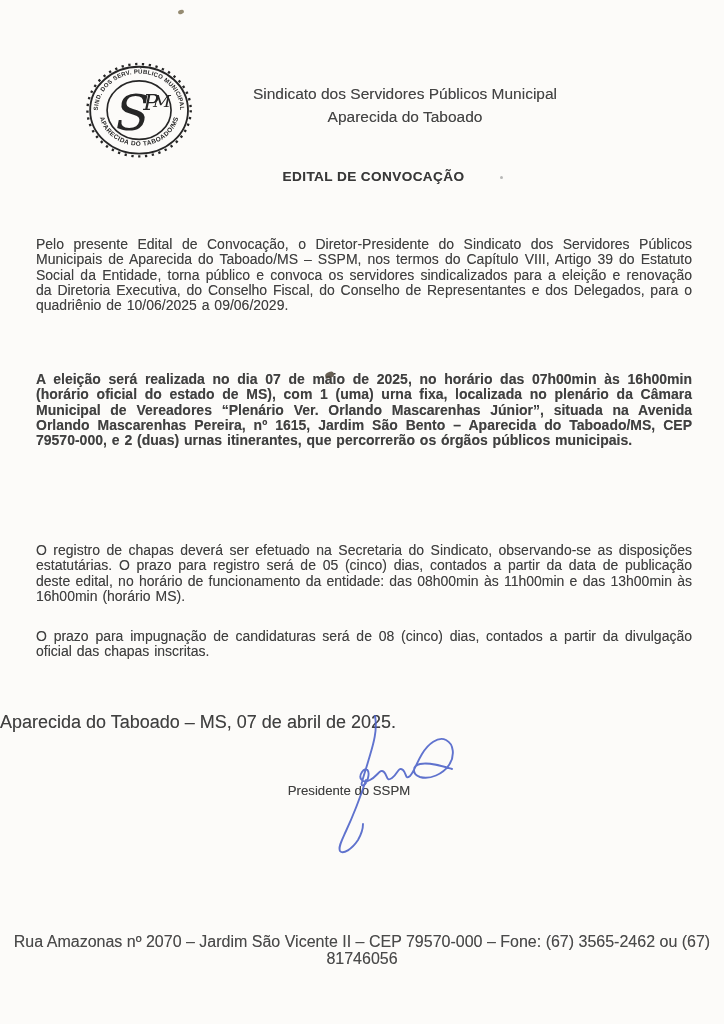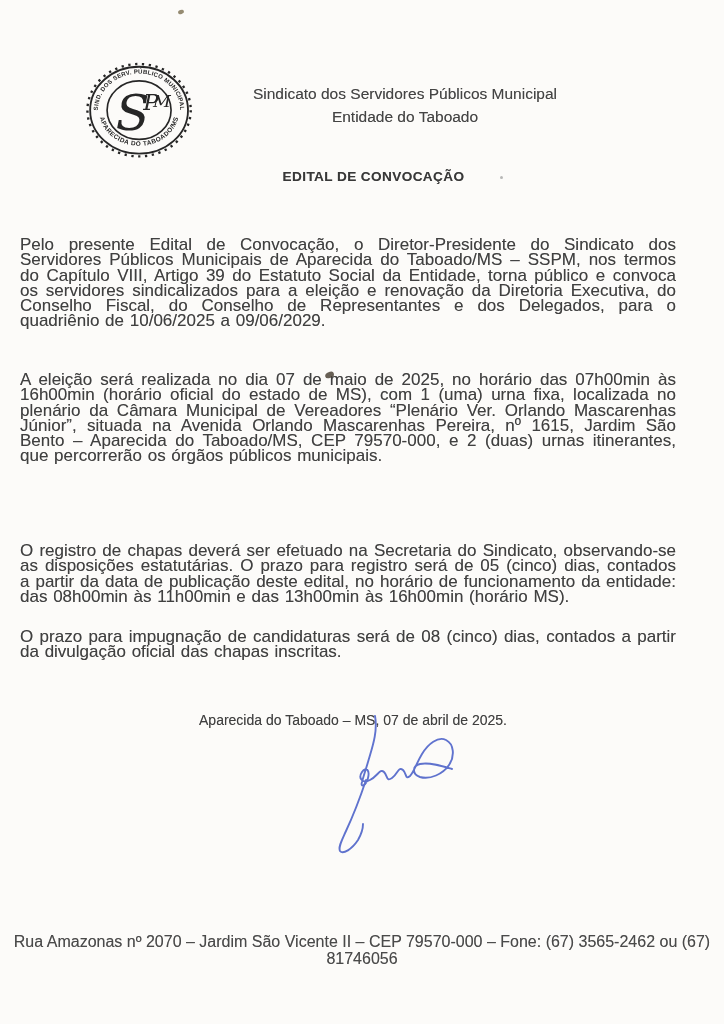--- a/index.html
+++ b/index.html
@@ -18,32 +18,32 @@
   .org-header{
     position:absolute; left:90px; right:4px; top:82px;
     text-align:center; font-size:15.5px; line-height:23px; color:#444;
   }
   .doc-title{
     position:absolute; left:0; right:20px; top:169px;
     text-align:center; font-weight:bold; font-size:13.6px;
     letter-spacing:.4px; color:#383838;margin-left:43px;
   }
   .para{
-    position:absolute; left:20px; width:656px;
-    font-size:17px; line-height:15.3px;
+    position:absolute; left:36px; width:656px;
+    font-size:14px; line-height:15.3px;
     text-align:justify; word-spacing:1px; margin:0; color:#404040;
   }
   .p1{ top:237px; }
-  .p2{ top:372px; }
+  .p2{ top:372px;font-weight:bold; }
   .p3{ top:507px;margin-top:36px; }
   .p4{ top:629px; }
 
   .dateline{
     position:absolute; left:0; right:18px; top:712px;
-    text-align:center; font-size:14px; color:#404040;
+    text-align:left; font-size:18px; color:#404040;
   }
   .signer{
     position:absolute; left:0; right:26px; top:782px;
     text-align:center; font-size:13.2px; line-height:17.5px; color:#404040;
   }
   .signature-svg{
     position:absolute; left:0; top:0; width:724px; height:1024px;
     pointer-events:none;
   }
   .footer{
@@ -84,33 +84,34 @@
         <textPath href="#sealBottomArc" startOffset="50%">APARECIDA DO TABOADO/MS</textPath>
       </text>
       <text class="mono" x="62" y="80" font-size="54" text-anchor="middle">S</text>
       <text class="mono" x="82" y="58" font-size="25" text-anchor="middle">P</text>
       <text class="mono" x="94" y="55" font-size="19" text-anchor="middle">M</text>
     </g>
   </svg>
 
   <div class="org-header doc-text">
     <div>Sindicato dos Servidores Públicos Municipal</div>
-    <div>Entidade do Taboado</div>
+    <div>Aparecida do Taboado</div>
   </div>
 
   <div class="doc-title doc-text">EDITAL DE CONVOCAÇÃO</div>
 
   <p class="para p1 doc-text">Pelo presente Edital de Convocação, o Diretor-Presidente do Sindicato dos Servidores Públicos Municipais de Aparecida do Taboado/MS – SSPM, nos termos do Capítulo VIII, Artigo 39 do Estatuto Social da Entidade, torna público e convoca os servidores sindicalizados para a eleição e renovação da Diretoria Executiva, do Conselho Fiscal, do Conselho de Representantes e dos Delegados, para o quadriênio de 10/06/2025 a 09/06/2029.</p>
   <p class="para p2 doc-text">A eleição será realizada no dia 07 de maio de 2025, no horário das 07h00min às 16h00min (horário oficial do estado de MS), com 1 (uma) urna fixa, localizada no plenário da Câmara Municipal de Vereadores “Plenário Ver. Orlando Mascarenhas Júnior”, situada na Avenida Orlando Mascarenhas Pereira, nº 1615, Jardim São Bento – Aparecida do Taboado/MS, CEP 79570-000, e 2 (duas) urnas itinerantes, que percorrerão os órgãos públicos municipais.</p>
   <p class="para p3 doc-text">O registro de chapas deverá ser efetuado na Secretaria do Sindicato, observando-se as disposições estatutárias. O prazo para registro será de 05 (cinco) dias, contados a partir da data de publicação deste edital, no horário de funcionamento da entidade: das 08h00min às 11h00min e das 13h00min às 16h00min (horário MS).</p>
   <p class="para p4 doc-text">O prazo para impugnação de candidaturas será de 08 (cinco) dias, contados a partir da divulgação oficial das chapas inscritas.</p>
 
   <div class="dateline doc-text">Aparecida do Taboado – MS, 07 de abril de 2025.</div>
 
   <div class="signer doc-text">
+    <div>Presidente do SSPM</div>
   </div>
 
   <svg class="signature-svg" viewBox="0 0 724 1024" aria-hidden="true">
     <g fill="none" stroke-width="1.9" stroke-linecap="round" stroke-linejoin="round" opacity="0.88">
       <path d="M 375,716 C 378,732 372,748 368,762 C 365,772 363,778 362,782 C 360,788 366,786 368,778 C 370,770 366,766 362,772
            C 358,778 362,784 370,780 C 378,776 380,768 384,772 C 388,776 386,782 392,778 C 398,774 398,766 403,770
            C 407,774 405,780 410,776 C 414,772 416,764 422,754 C 428,744 438,736 446,740 C 454,744 455,756 449,765
            C 443,774 430,780 420,777 C 412,774 412,766 420,764 C 430,762 442,766 452,769" stroke="#4a60c8"></path>
       <path d="M 366,780 C 360,798 353,816 346,831 C 342,840 338,847 340,851 C 343,855 352,849 358,840 C 362,833 363,828 363,824" stroke="#4a60c8"></path>
     </g>

